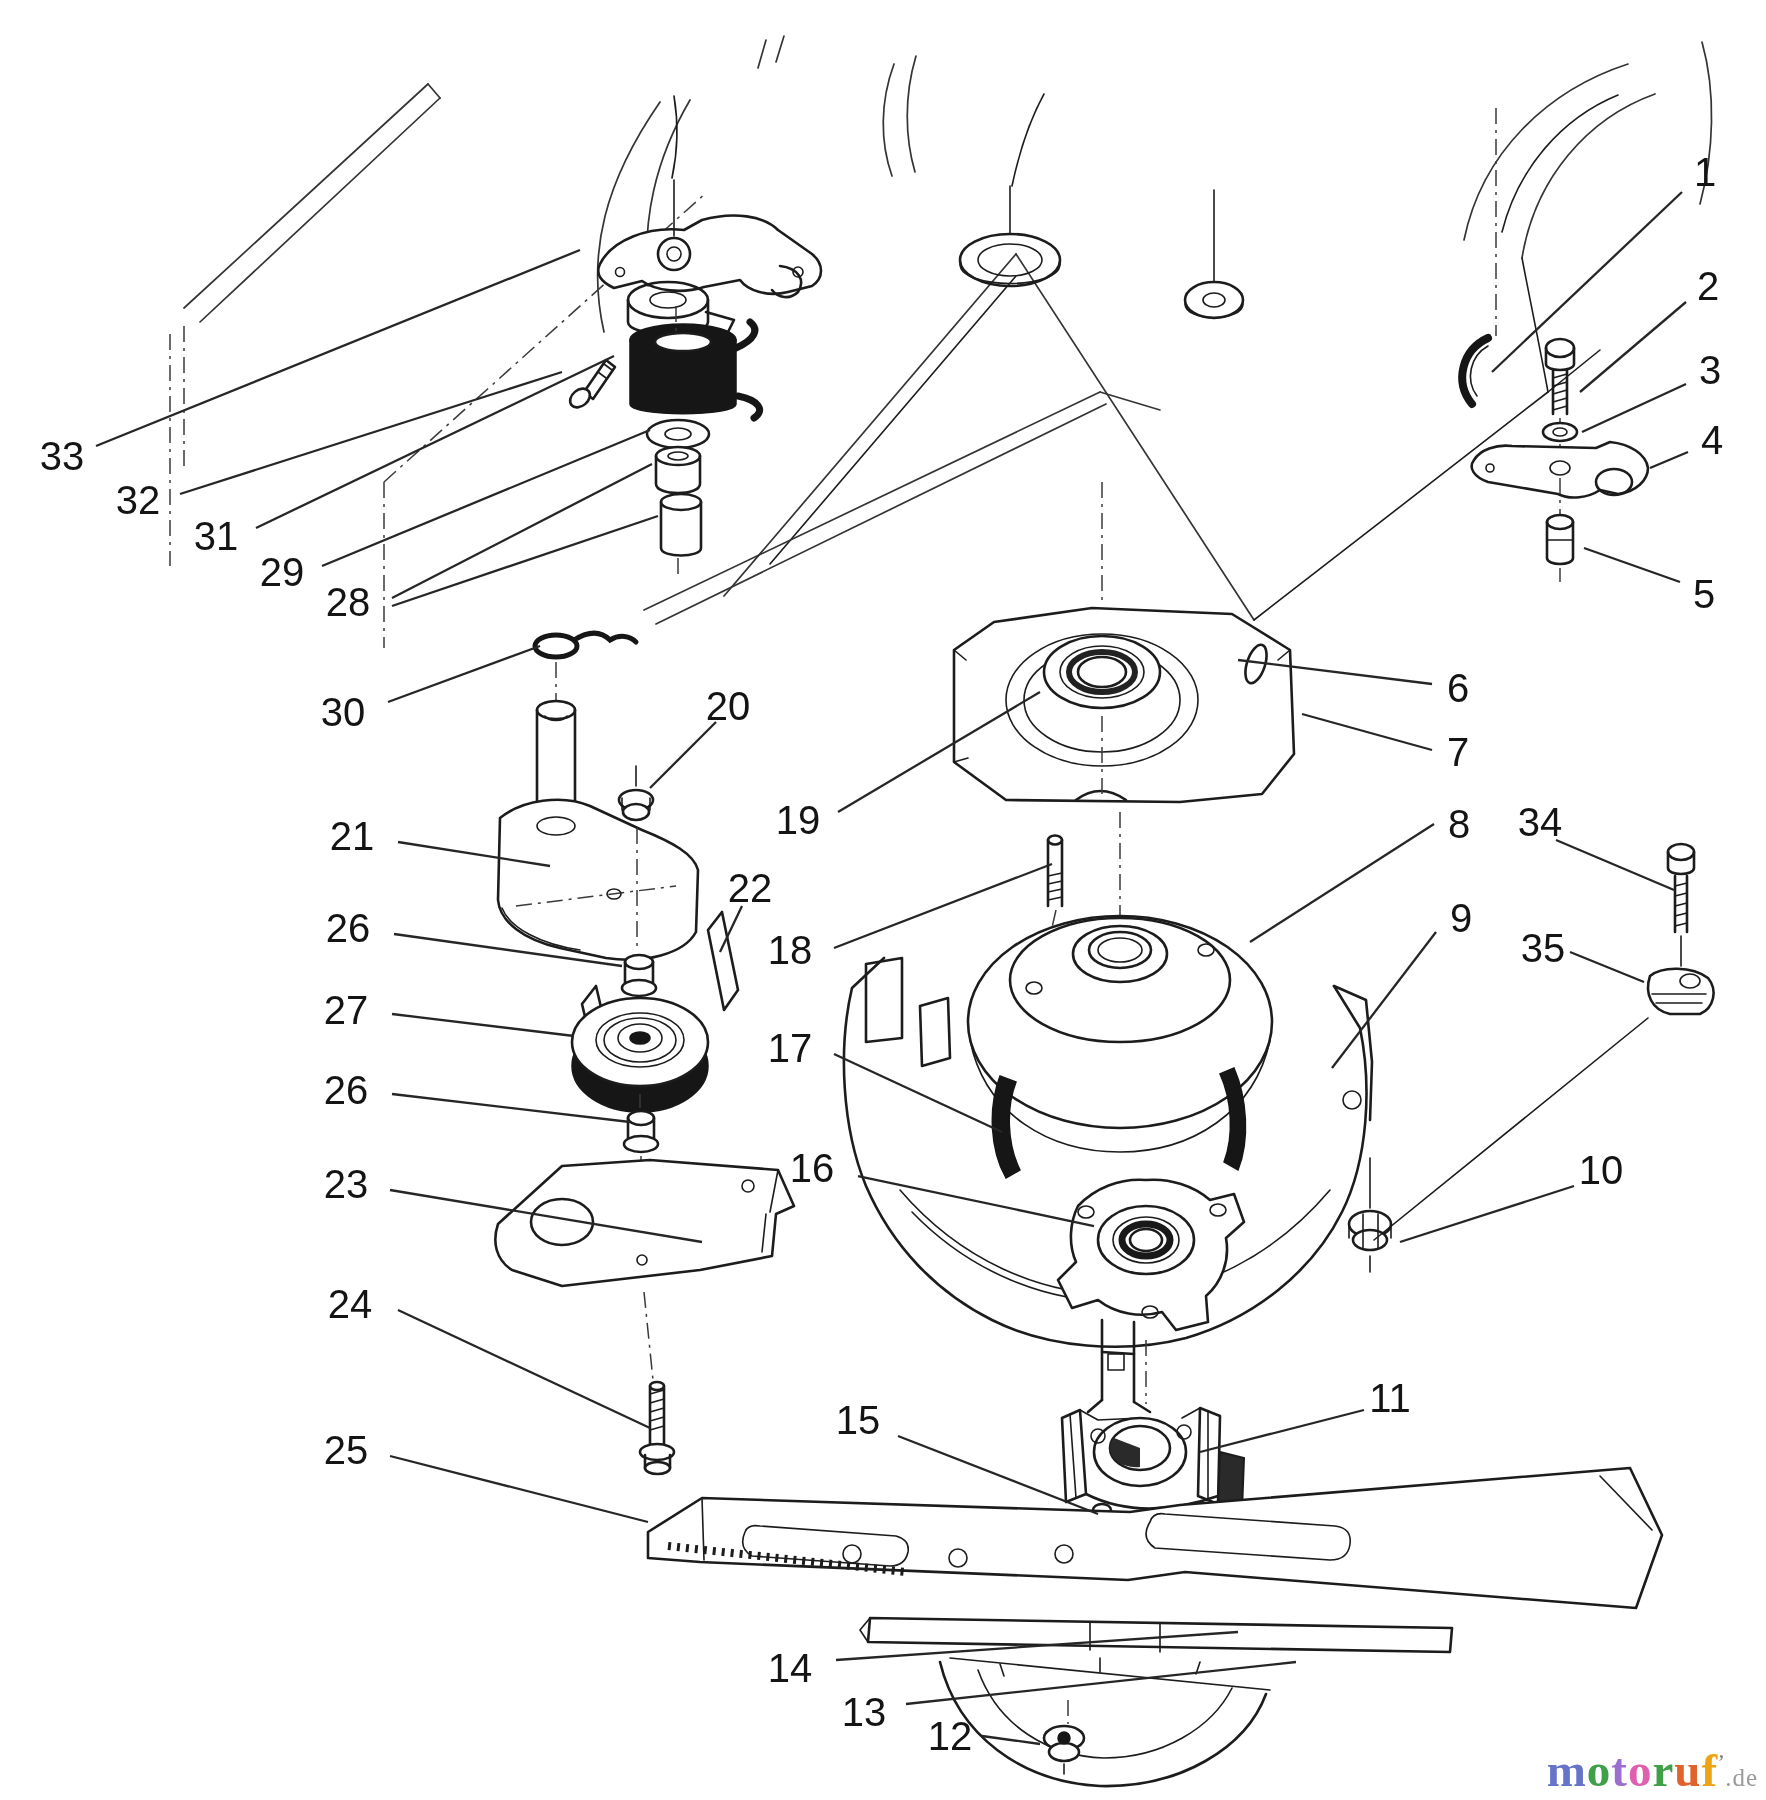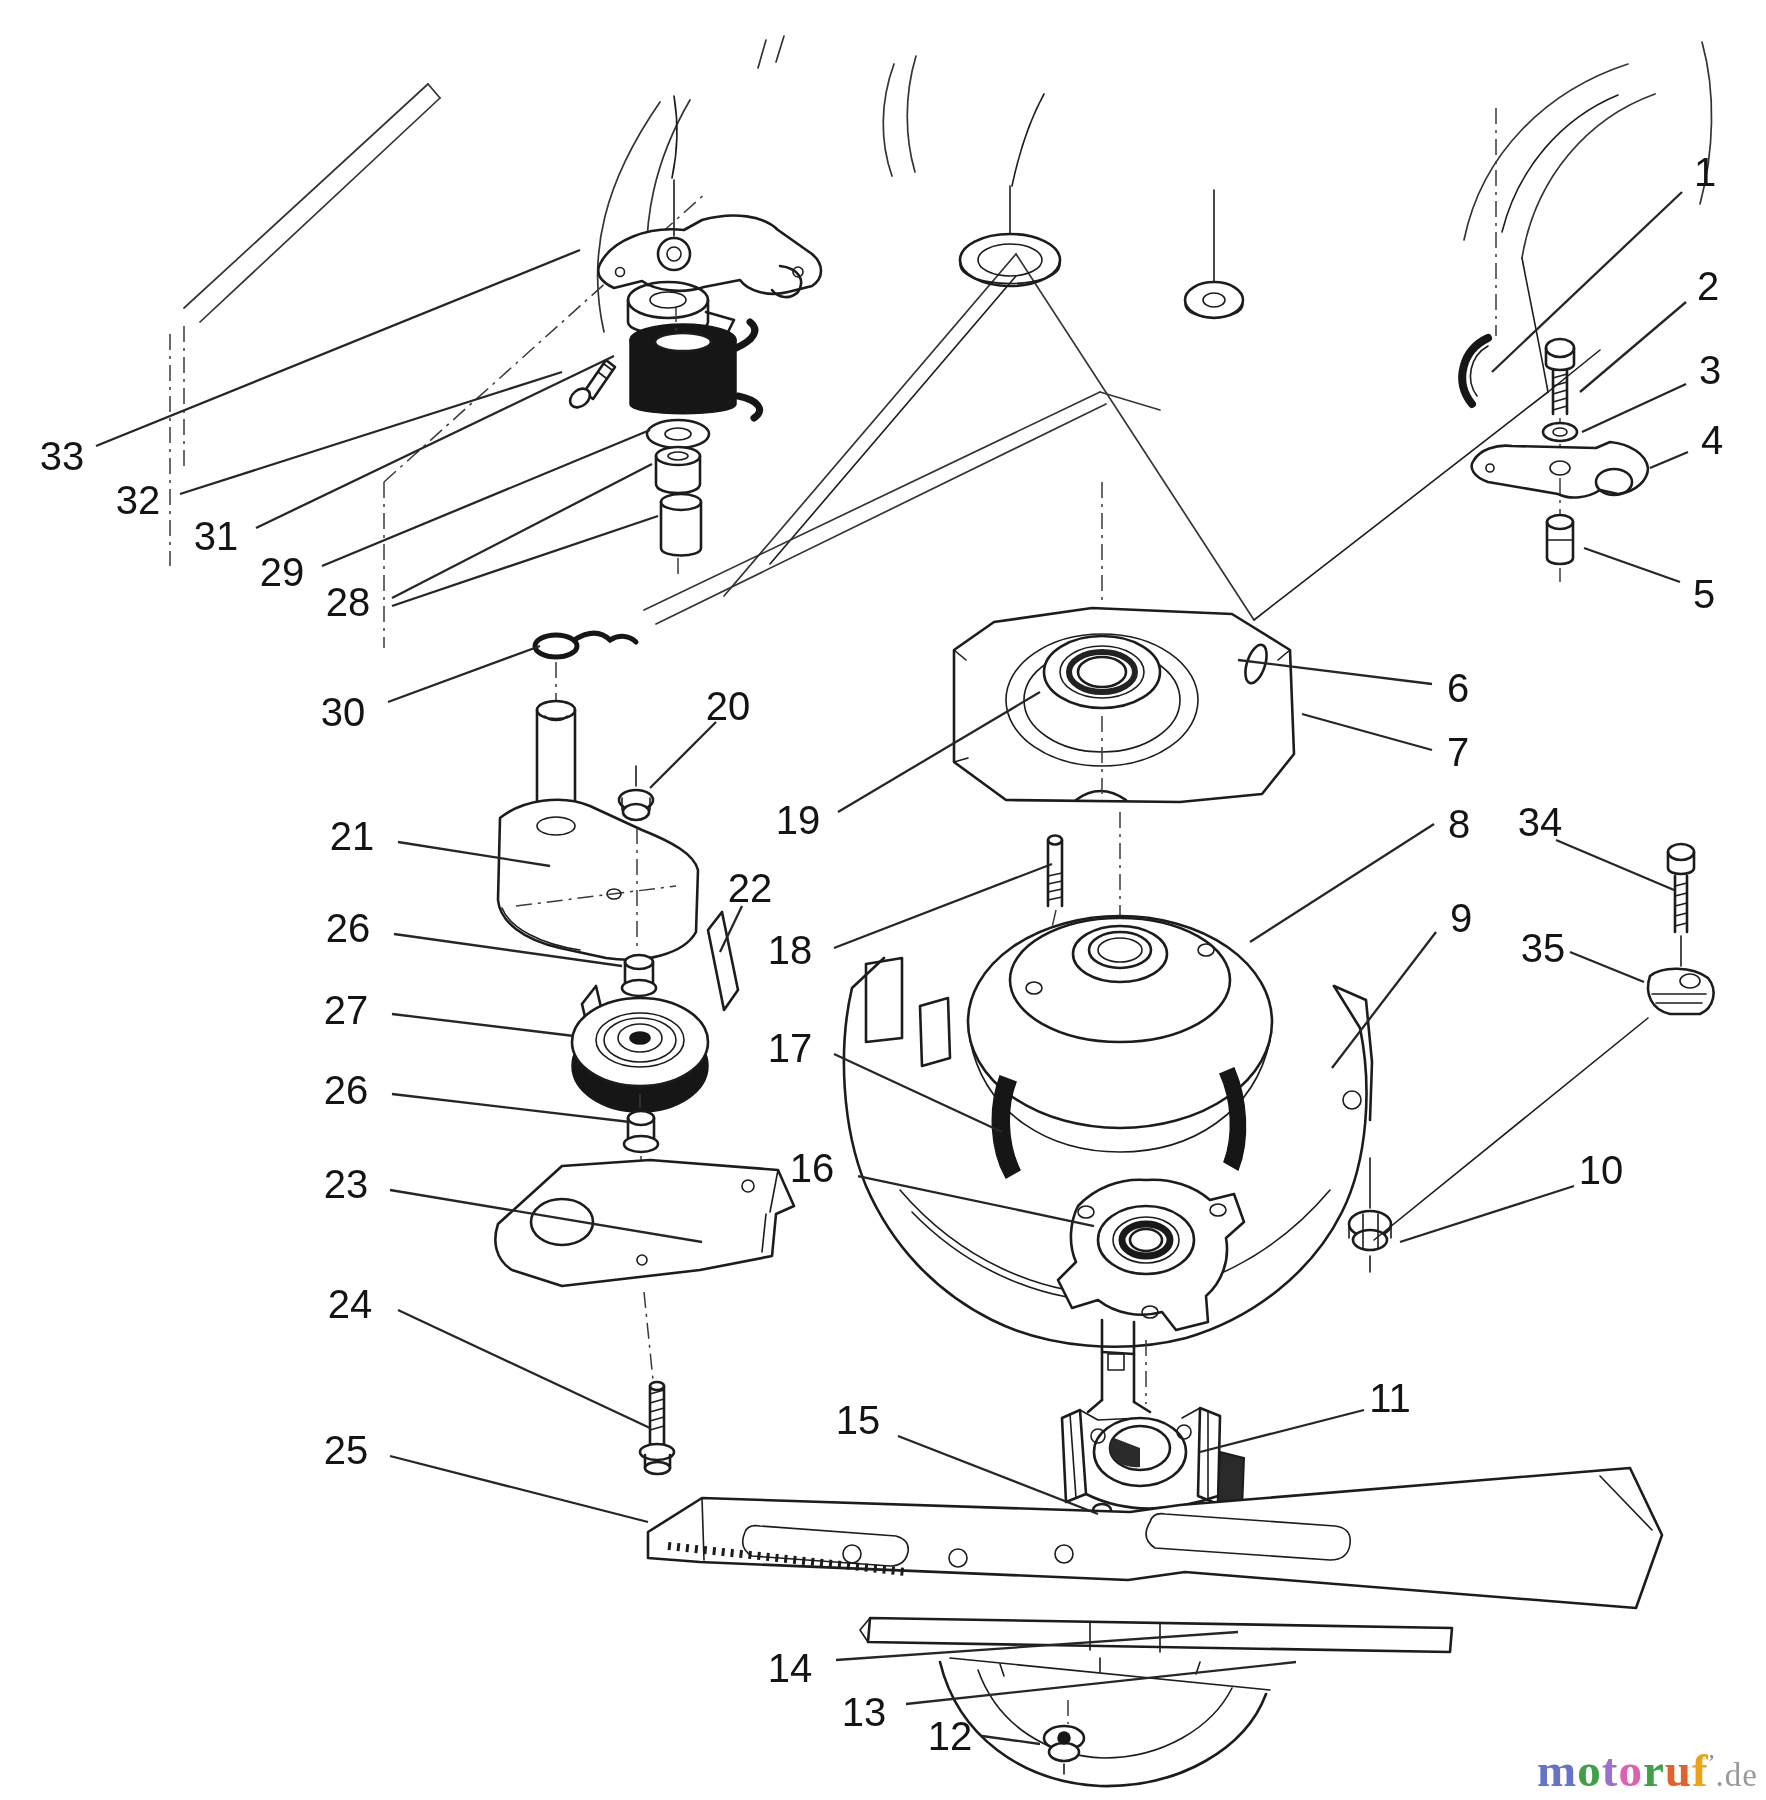--- a/index.html
+++ b/index.html
@@ -13,21 +13,21 @@
   .dark{fill:#161616;stroke:#161616;stroke-width:1.5;}
   .deck{fill:none;stroke:#343434;stroke-width:1.7;stroke-linecap:round;}
   .dashdot{fill:none;stroke:#3a3a3a;stroke-width:1.5;stroke-dasharray:16 6 3 6;}
   .leader{stroke:#262626;stroke-width:2.3;}
   .callout{font:400 40px "Liberation Sans", sans-serif;fill:#141414;
            text-anchor:middle;dominant-baseline:central;}
   .hatch{fill:none;stroke:#1c1c1c;stroke-width:8;stroke-dasharray:3 6;}
   #watermark{position:absolute;right:8px;bottom:6px;
              font-family:"Liberation Serif", serif;font-weight:700;font-size:47px;
              letter-spacing:1px;line-height:1;user-select:none;}
-  #watermark .suffix{font-size:33px;font-weight:400;}
+  #watermark .suffix{font-size:25px;font-weight:400;}
   #watermark .tick{font-size:18px;vertical-align:18px;}
 </style>
 </head>
 <body>
 
 <div class="stage">
 <svg id="diagram" width="1766" height="1800" viewBox="0 0 1766 1800">
 
   <g>
     <path class="deck" d="M 184,308 L 428,84"></path>

